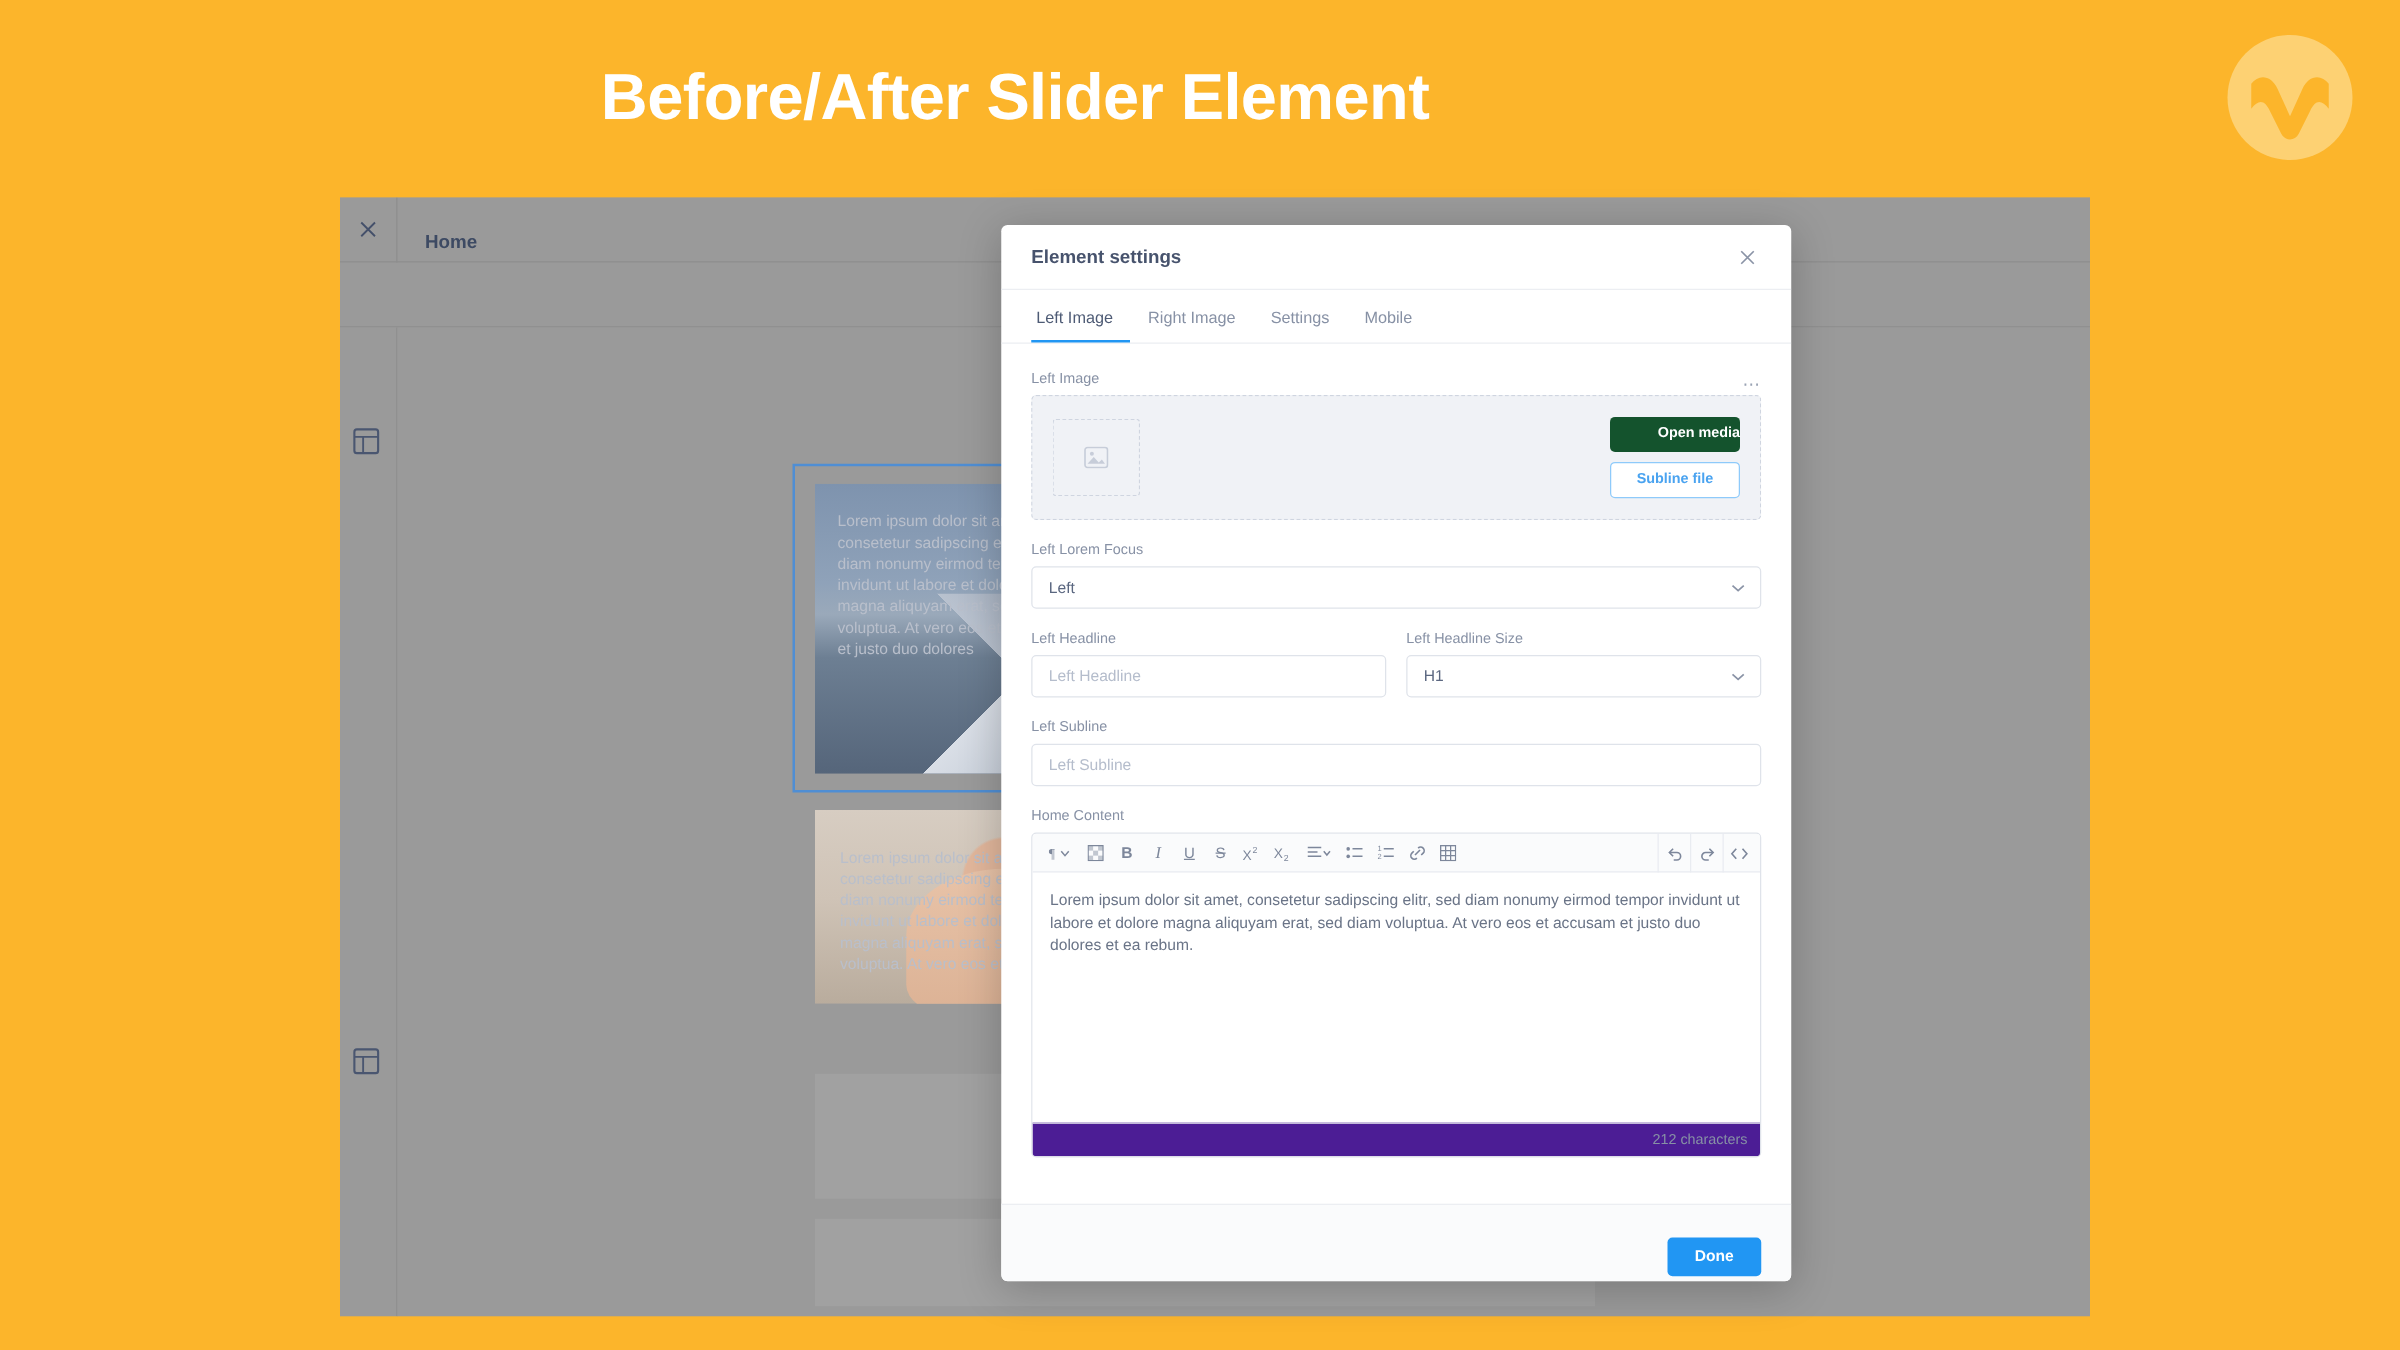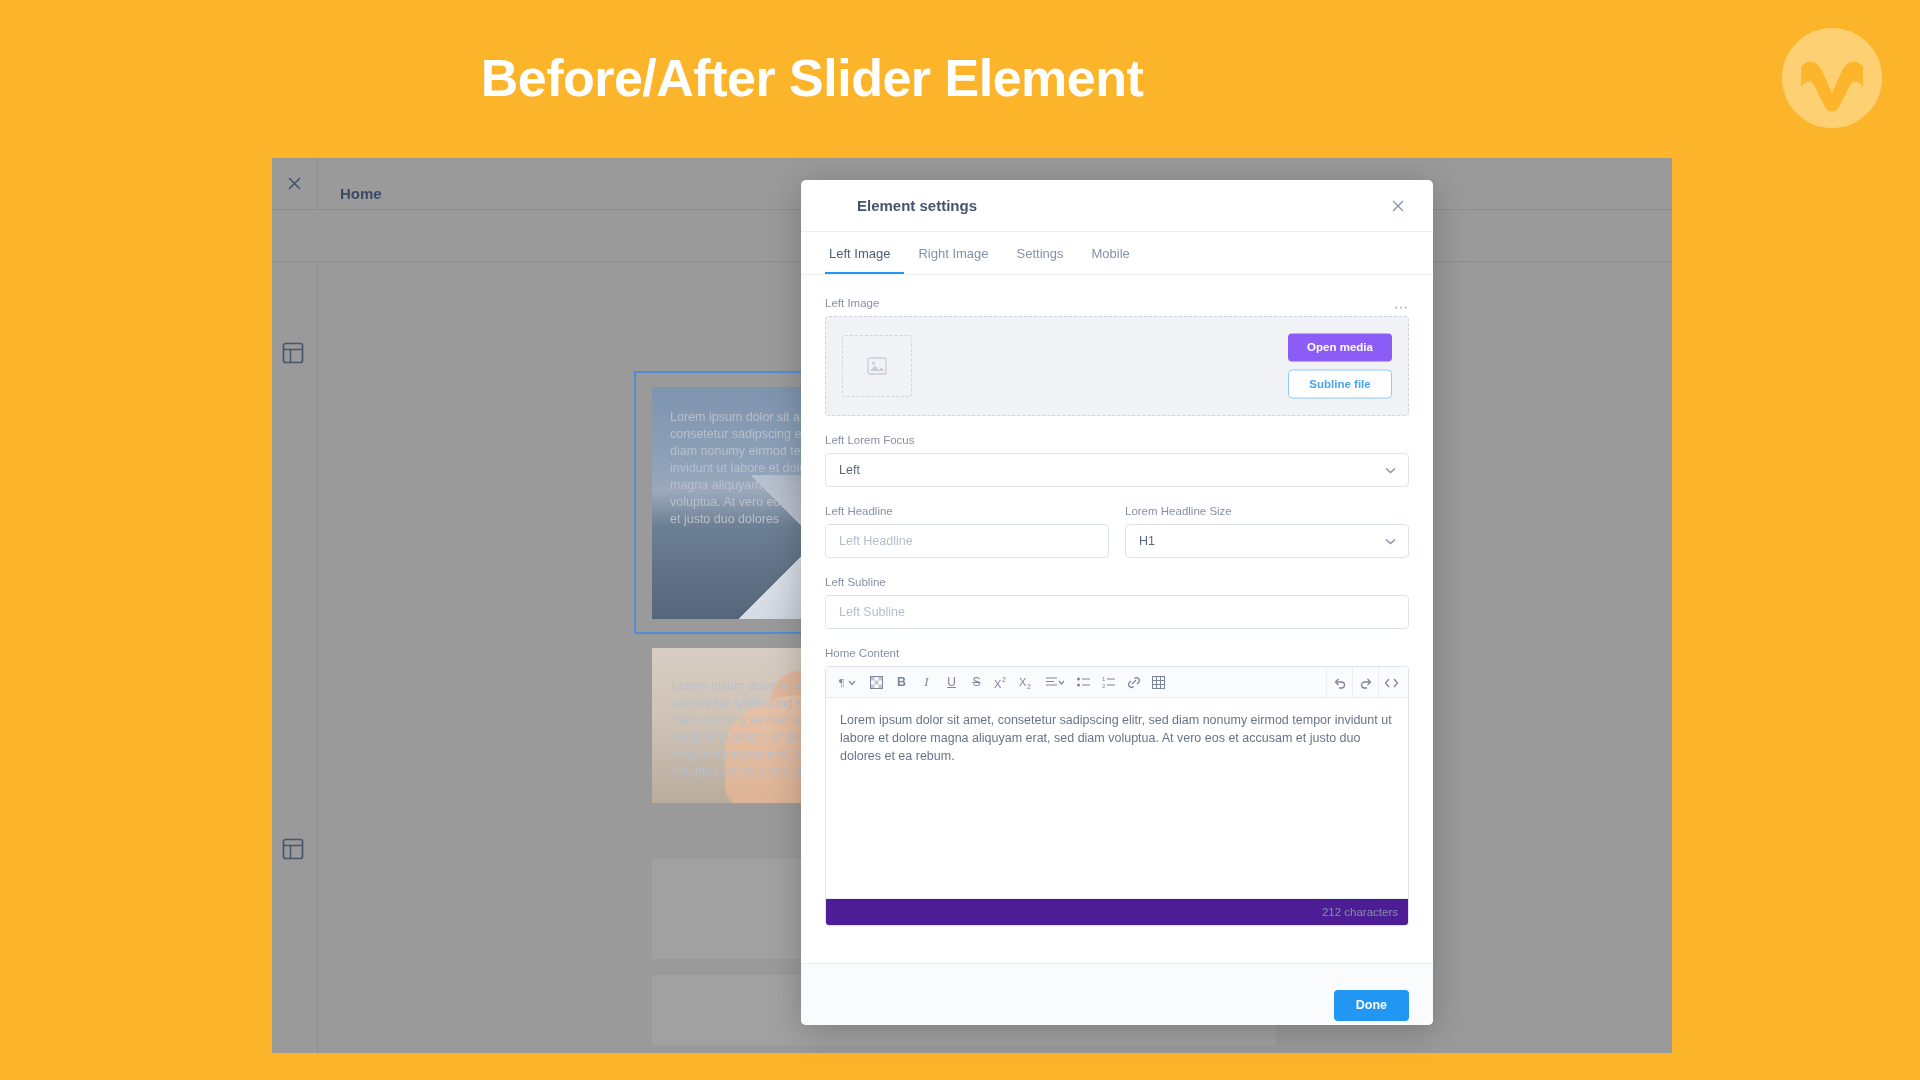--- a/index.html
+++ b/index.html
@@ -138,21 +138,21 @@
     display: flex; flex-direction: column;
     overflow: hidden;
   }
   .modal-header {
     height: 52px;
     display: flex; align-items: center; justify-content: space-between;
     padding: 0 24px;
     border-bottom: 1px solid #eceef2;
     flex: none;
   }
-  .modal-title { font-size: 15px; font-weight: bold; color: #47536d; margin-left: 32px; }
+  .modal-title { font-size: 15px; font-weight: bold; color: #47536d; }
   .modal-close {
     color: #8a93a6; font-size: 17px; line-height: 1;
     width: 22px; height: 22px;
     display: flex; align-items: center; justify-content: center;
   }
   .modal-tabs {
     display: flex; gap: 0;
     padding: 0 24px;
     border-bottom: 1px solid #eceef2;
     flex: none;
@@ -205,21 +205,21 @@
     display: flex; flex-direction: column; gap: 8px;
     width: 104px;
   }
   .btn {
     font-size: 11.5px; font-weight: bold;
     border-radius: 4px;
     padding: 8px 0;
     text-align: center;
     line-height: 1;
   }
-  .btn-primary { background: #8b5cf6; color: #fff; }
+  .btn-primary { background: #14532d; color: #fff; text-align: right; }
   .btn-outline { background: #fff; color: #4aa3f0; border: 1px solid #8ecafa; }
 
   .field { margin-top: 18px; }
   .control {
     height: 34px; width: 100%;
     border: 1px solid #dfe3ea;
     border-radius: 4px;
     background: #fff;
     display: flex; align-items: center;
     padding: 0 13px;
@@ -427,21 +427,21 @@
       </div>
 
       <div class="field two-col">
         <div>
           <span class="field-label">Left Headline</span>
           <div class="control placeholder">
             <span>Left Headline</span>
           </div>
         </div>
         <div>
-          <span class="field-label">Lorem Headline Size</span>
+          <span class="field-label">Left Headline Size</span>
           <div class="control">
             <span>H1</span>
             <span class="chevron">
               <svg width="11" height="7" viewBox="0 0 11 7" aria-hidden="true">
                 <path d="M1 1.5 L5.5 5.5 L10 1.5" stroke="currentColor" stroke-width="1.4" fill="none"></path>
               </svg>
             </span>
           </div>
         </div>
       </div>

